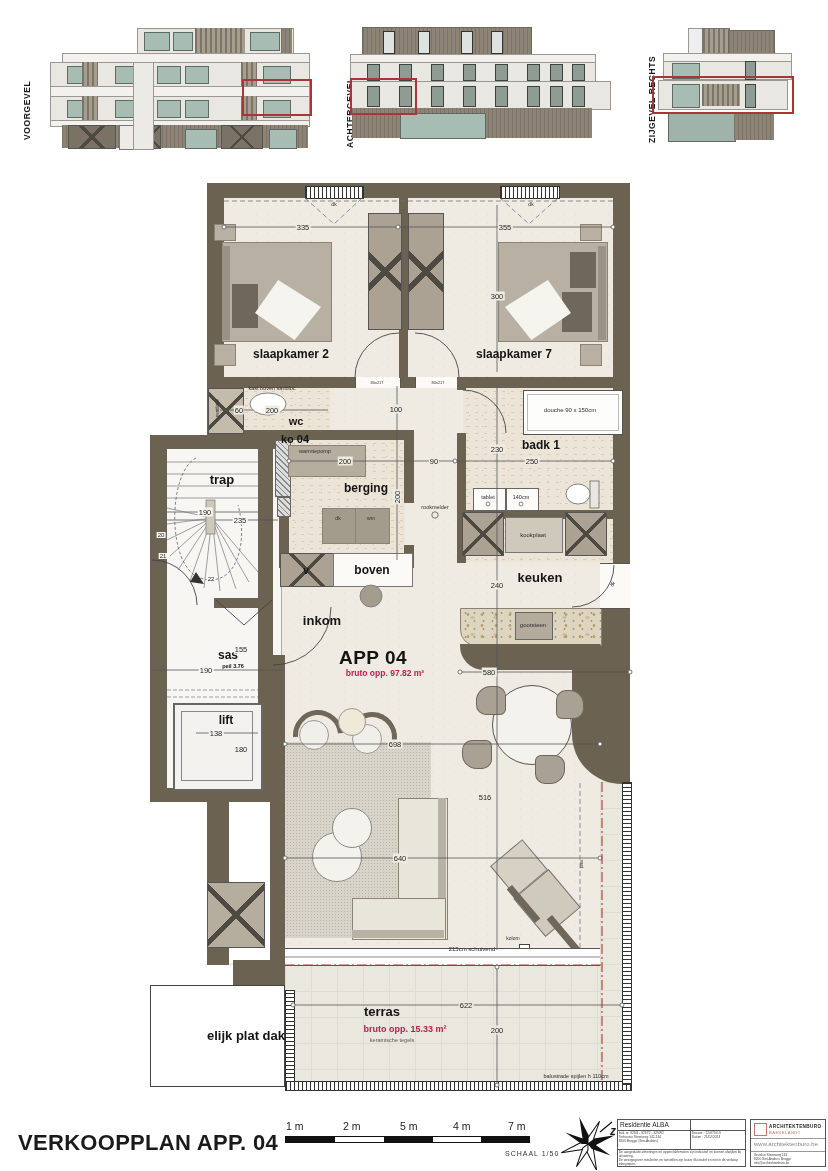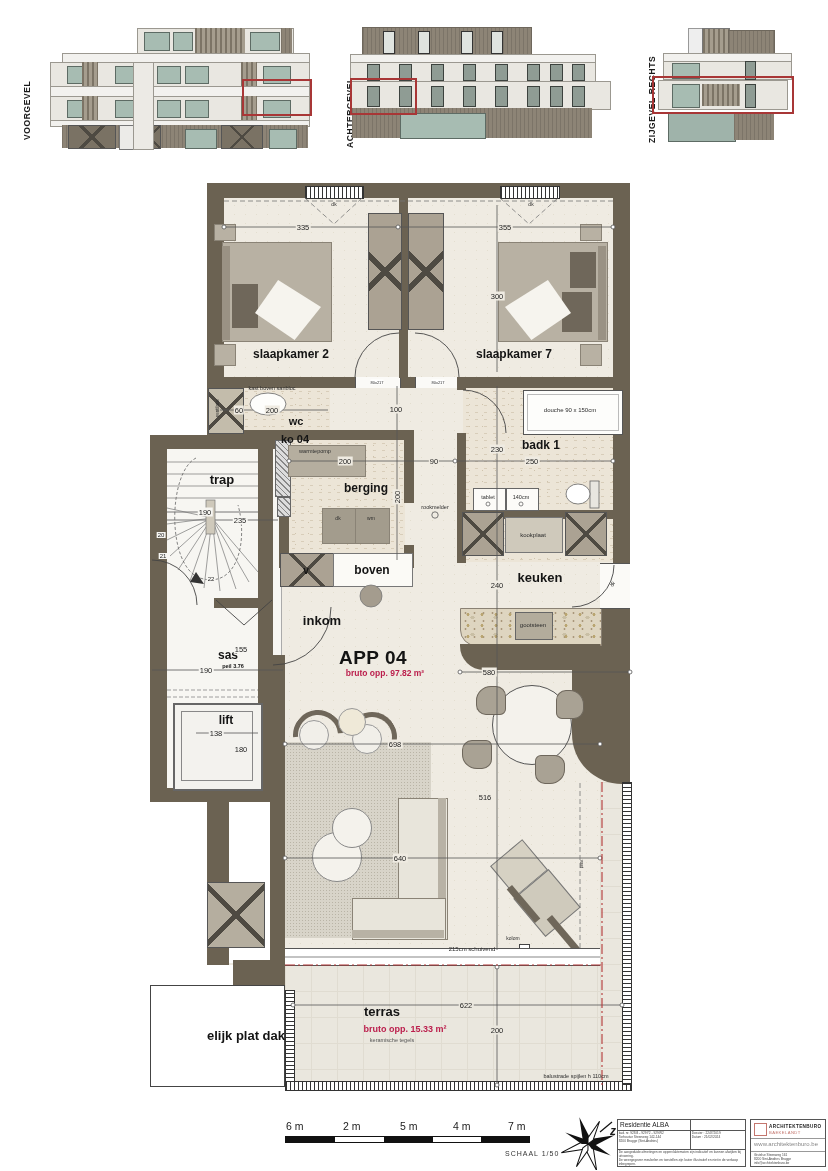--- a/index.html
+++ b/index.html
@@ -408,29 +408,30 @@
   <span class="dim" style="left:216px;top:733px;background:#f3f2ee;">138</span>
   <span class="dim" style="left:241px;top:749px;background:#f3f2ee;">180</span>
   <span class="dim" style="left:497px;top:585px;">240</span>
   <span class="dim" style="left:489px;top:672px;">580</span>
   <span class="dim" style="left:395px;top:744px;">698</span>
   <span class="dim" style="left:485px;top:797px;">516</span>
   <span class="dim" style="left:400px;top:858px;">640</span>
   <span class="dim" style="left:466px;top:1005px;background:#eae7de;">622</span>
   <span class="dim" style="left:497px;top:1030px;background:#eae7de;">200</span>
 
+  <div class="abs" style="left:18px;top:1130px;font-size:22px;font-weight:bold;letter-spacing:.3px;">VERKOOPPLAN APP. 04</div>
 
   <div class="abs" style="left:285px;top:1136px;width:245px;height:7px;border:1px solid #111;box-sizing:border-box;">
     <div class="seg" style="width:49px;background:#111;"></div>
     <div class="seg" style="width:49px;background:#fff;"></div>
     <div class="seg" style="width:49px;background:#111;"></div>
     <div class="seg" style="width:48px;background:#fff;"></div>
     <div class="seg" style="width:48px;background:#111;"></div>
   </div>
-  <span class="abs" style="left:286px;top:1120px;font-size:10.5px;">6 m</span>
+  <span class="abs" style="left:286px;top:1120px;font-size:10.5px;">1 m</span>
   <span class="abs" style="left:343px;top:1120px;font-size:10.5px;">2 m</span>
   <span class="abs" style="left:400px;top:1120px;font-size:10.5px;">5 m</span>
   <span class="abs" style="left:453px;top:1120px;font-size:10.5px;">4 m</span>
   <span class="abs" style="left:508px;top:1120px;font-size:10.5px;">7 m</span>
   <span class="abs" style="left:505px;top:1150px;font-size:7px;letter-spacing:1px;color:#333;">SCHAAL 1/50</span>
 
   <svg class="abs" style="left:560px;top:1112px;" width="66" height="58" viewBox="0 0 66 58">
     <g transform="rotate(-18 28 32)">
       <polygon points="28,4 32,28 28,32 24,28" fill="#111"></polygon>
       <polygon points="28,60 24,36 28,32 32,36" fill="#fff" stroke="#111" stroke-width="1"></polygon>

